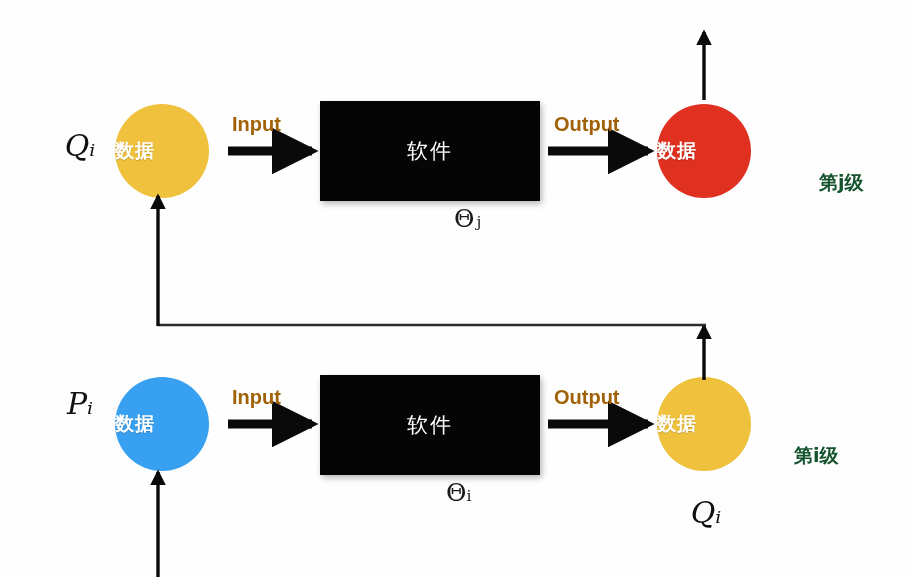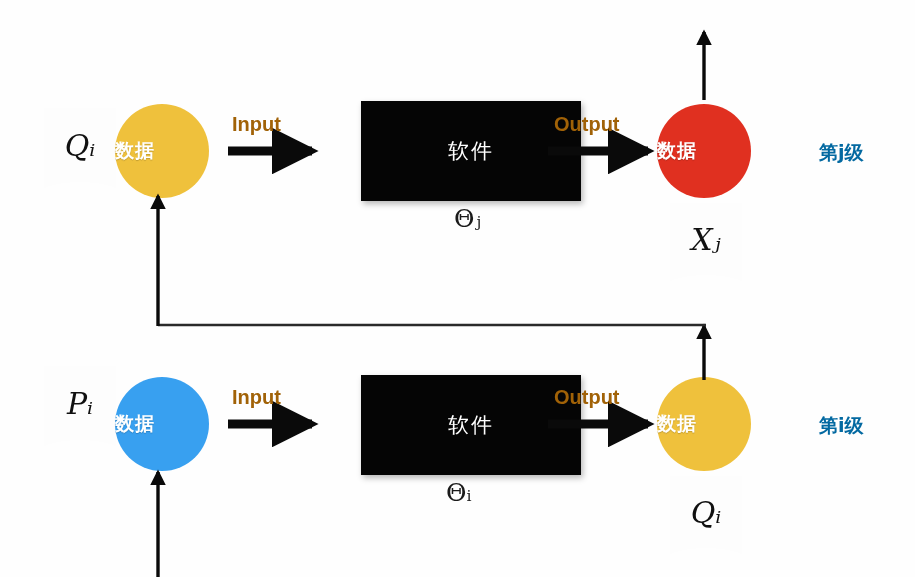--- a/index.html
+++ b/index.html
@@ -30,21 +30,20 @@
   .swbox{
     position:absolute;
     background:#050505;
     display:flex;align-items:center;justify-content:center;
     color:#ffffff;
     font-family:"DejaVu Sans", sans-serif;
     font-size:21px;
     letter-spacing:2px;
     box-shadow:2px 3px 6px rgba(0,0,0,0.28);
     z-index:3;
-    margin-left:41px;
   }
 
   
   .card{
     position:absolute;
     background:#fdfdfd;
     display:flex;align-items:center;justify-content:center;
     box-shadow:3px 4px 7px rgba(0,0,0,0.22);
     z-index:2;
     -webkit-mask-image:radial-gradient(ellipse 60% 14px at 50% 100%, transparent 99%, #000 100%);
@@ -80,23 +79,24 @@
     z-index:6;
     white-space:nowrap;
   }
 
   
   .tier{
     position:absolute;
     font-family:"DejaVu Sans", sans-serif;
     font-weight:700;
     font-size:19px;
-    color:#0369a1;
+    color:#14532d;
     z-index:6;
     white-space:nowrap;
+    margin-top:30px;
   }
 
   
   #wires{position:absolute;left:0;top:0;width:915px;height:577px;z-index:5;}
 </style>
 </head>
 <body>
 
 <div id="stage">
 
@@ -144,23 +144,20 @@
   </div>
 
   <div class="theta" style="left:446px;top:204px;margin-left:8px;">Θⱼ</div>
 
   <div class="arrlabel" style="left:554px;top:113px;">Output</div>
 
   <div class="node" style="left:657px;top:104px;width:94px;height:94px;background:#E03020;">
     <span>数据</span>
   </div>
 
-  <div class="card" style="left:670px;top:203px;width:72px;height:86px;">
-    <span class="mathlab">Xⱼ</span>
-  </div>
 
   <div class="tier" style="left:819px;top:140px;">第j级</div>
 
   <div class="card" style="left:44px;top:366px;width:72px;height:88px;">
     <span class="mathlab">Pᵢ</span>
   </div>
 
   <div class="node" style="left:115px;top:377px;width:94px;height:94px;background:#38A0F0;">
     <span>数据</span>
   </div>
@@ -176,15 +173,15 @@
   <div class="arrlabel" style="left:554px;top:386px;">Output</div>
 
   <div class="node" style="left:657px;top:377px;width:94px;height:94px;background:#EFC13C;">
     <span>数据</span>
   </div>
 
   <div class="card" style="left:670px;top:476px;width:72px;height:86px;">
     <span class="mathlab">Qᵢ</span>
   </div>
 
-  <div class="tier" style="left:819px;top:413px;">第i级</div>
+  <div class="tier" style="left:794px;top:413px;">第i级</div>
 
 </div>
 
 </body></html>

